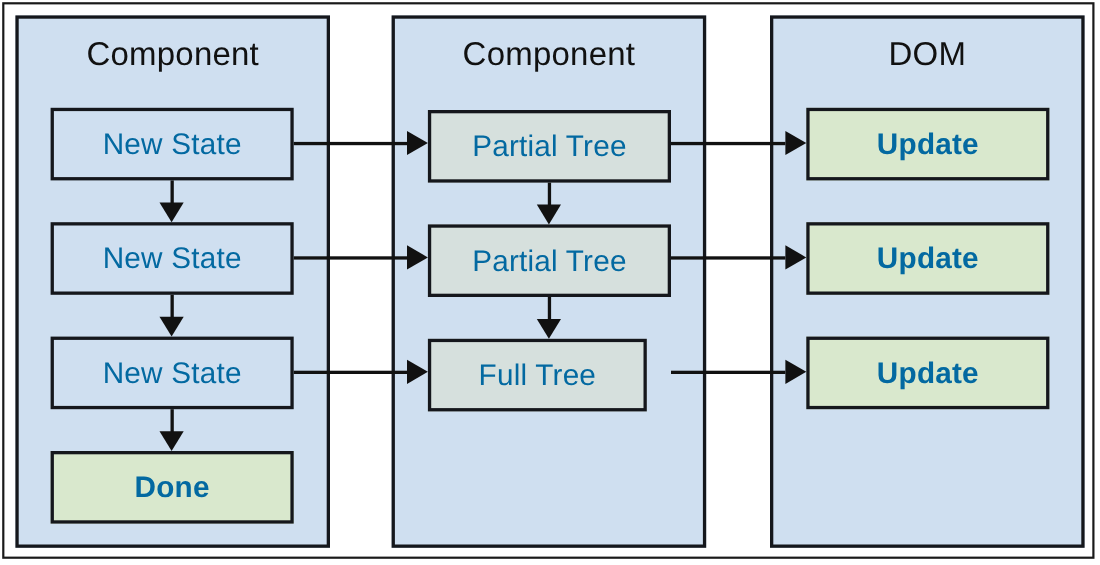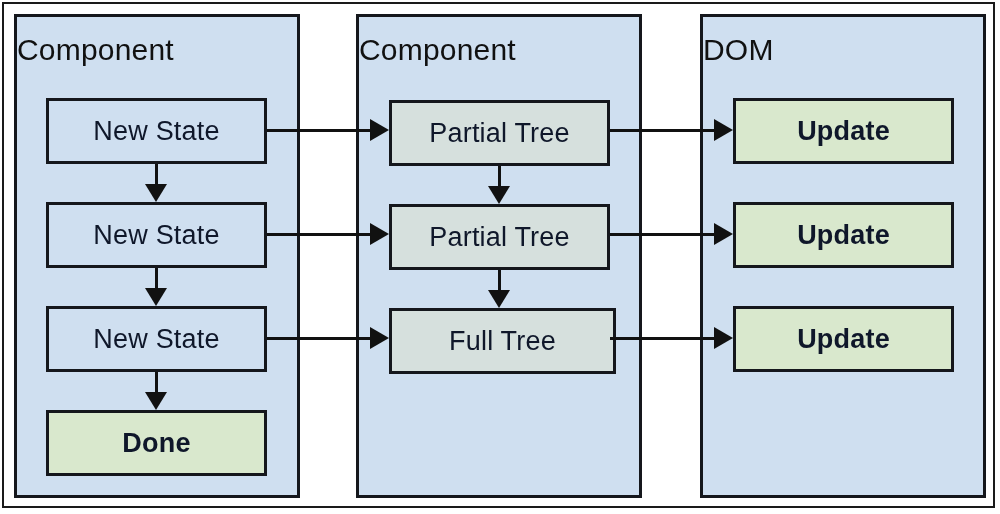--- a/index.html
+++ b/index.html
@@ -32,34 +32,35 @@
     position: absolute;
     background: #cfdff0;
     border: 3px solid #15171c;
     box-sizing: border-box;
   }
   .panel-title {
     position: absolute;
     left: 0;
     right: 0;
     top: 16px;
+    text-align: center;
     font-size: 30px;
     line-height: 34px;
     color: #111111;
     letter-spacing: 0.2px;
   }
   .node {
     position: absolute;
     border: 3px solid #15171c;
     box-sizing: border-box;
     display: flex;
     align-items: center;
     justify-content: center;
     font-size: 27px;
-    color: #0f172a;
+    color: #0369a1;
     letter-spacing: 0.2px;
   }
   .node.blue  { background: #cfdff0; }
   .node.gray  { background: #d6e0dd; }
   .node.green { background: #d9e8cd; font-weight: bold; }
 
   
   .vline {
     position: absolute;
     width: 3px;
@@ -116,21 +117,21 @@
   <div class="arrow-down" style="left:145px; top:392px;"></div>
 
   <div class="panel" style="left:356px; top:14px; width:286px; height:484px;">
     <div class="panel-title">Component</div>
   </div>
 
   <div class="node gray" style="left:389px; top:100px; width:221px; height:66px;">Partial Tree</div>
 
   <div class="node gray" style="left:389px; top:204px; width:221px; height:66px;">Partial Tree</div>
 
-  <div class="node gray" style="left:389px; top:308px; width:227px; height:66px;">Full Tree</div>
+  <div class="node gray" style="left:389px; top:308px; width:199px; height:66px;">Full Tree</div>
 
   <div class="vline" style="left:498px; top:166px; height:26px;"></div>
   <div class="arrow-down" style="left:488px; top:186px;"></div>
 
   <div class="vline" style="left:498px; top:270px; height:26px;"></div>
   <div class="arrow-down" style="left:488px; top:290px;"></div>
 
   <div class="panel" style="left:700px; top:14px; width:286px; height:484px;">
     <div class="panel-title">DOM</div>
   </div>

